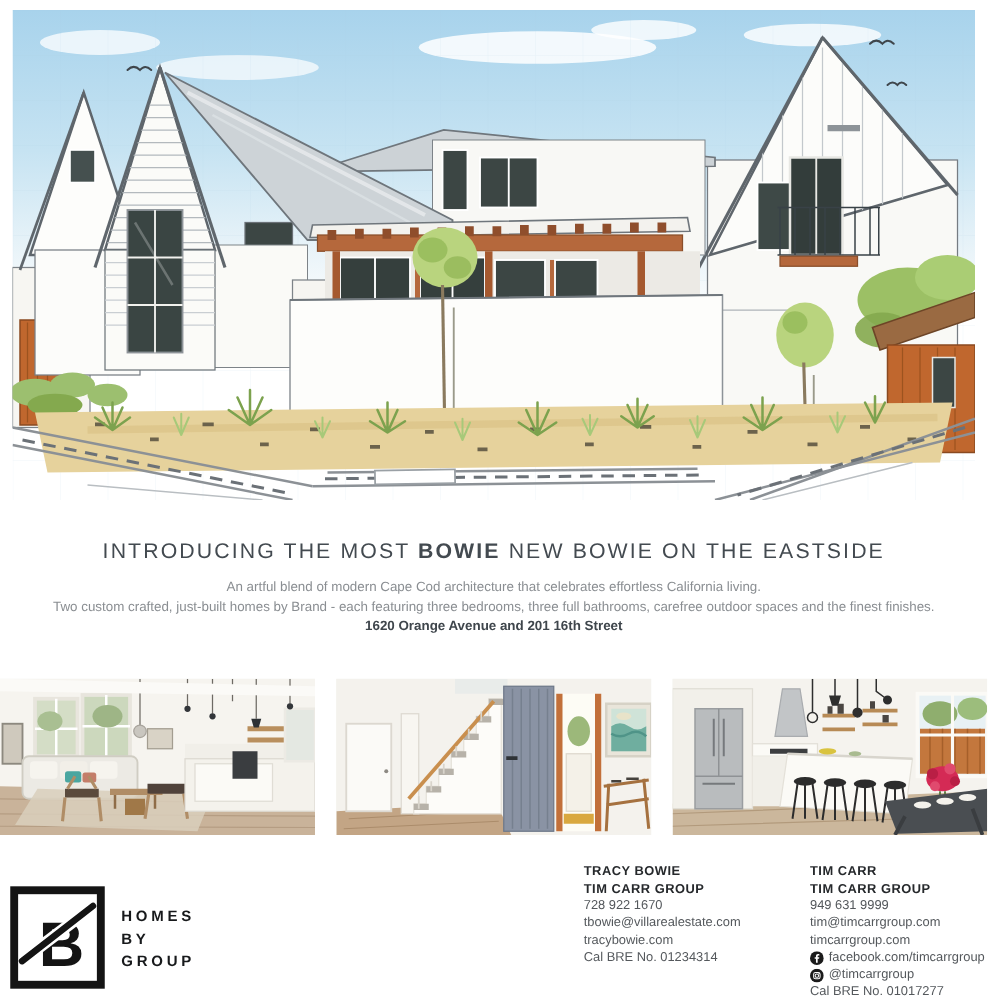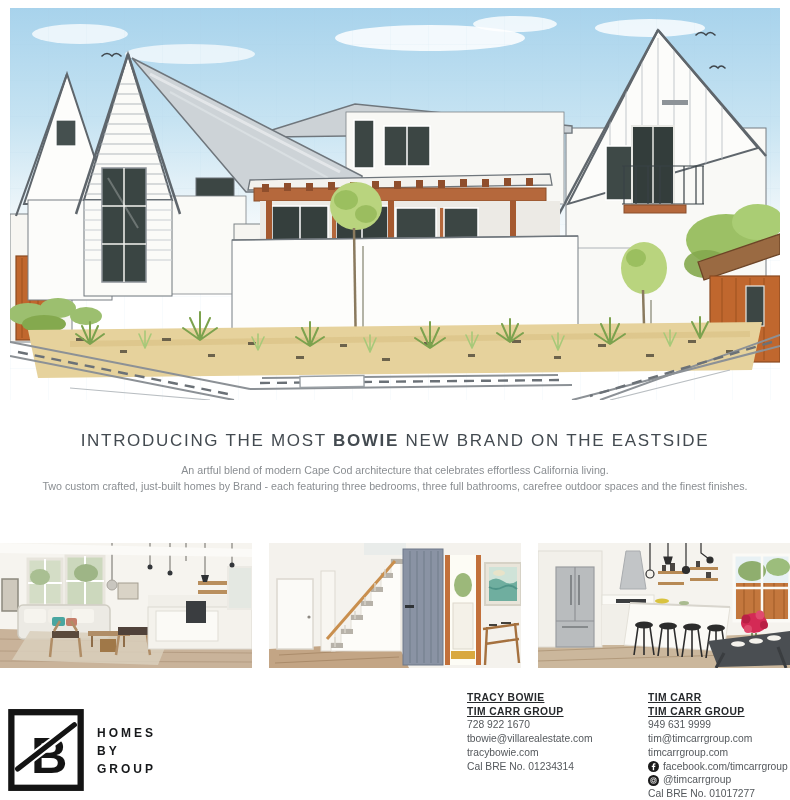--- a/index.html
+++ b/index.html
@@ -24,21 +24,21 @@
   .photo{position:absolute;top:0;width:252px;height:125px;overflow:hidden;background:#f4f2ed;}
   .photo svg{display:block;}
   .p1{left:0;} .p2{left:269px;} .p3{left:538px;}
 
   
   .logo-mark{position:absolute;left:6px;top:708px;width:80px;height:84px;}
   .logo-text{position:absolute;left:97px;top:724px;color:#17191b;font-weight:700;
              font-size:12px;letter-spacing:3px;line-height:18px;}
   .contact{position:absolute;top:691px;width:180px;font-size:10.3px;line-height:13.7px;color:#54585c;}
   .c1{left:467px;} .c2{left:648px;}
-  .contact .nm{font-weight:700;color:#26292c;letter-spacing:.4px;text-decoration:underline;}
+  .contact .nm{font-weight:700;color:#26292c;letter-spacing:.4px;}
   .social-row{display:flex;align-items:center;gap:4px;}
   .social-row svg{flex:0 0 auto;}
 </style>
 </head>
 <body>
 
 <div id="page">
 
   <div class="hero">
     <svg width="770" height="392" viewBox="0 0 770 392">
@@ -254,25 +254,26 @@
       <g stroke="#6b7177" stroke-width="2.4" fill="none" stroke-dasharray="10 7">
         <path d="M8,344 L218,386"></path>
           <path d="M762,334 L580,388"></path>
           <path d="M250,375 L552,372"></path>
       </g>
       <rect x="290" y="368" width="64" height="11" fill="#ffffff" stroke="#9aa0a5" stroke-width="1.4" transform="rotate(-1 322 373)"></rect>
       <path d="M60,380 L200,392 M600,392 L720,362" stroke="#b9bec2" stroke-width="1.2"></path>
     </svg>
   </div>
 
-  <div class="headline"><span>INTRODUCING THE MOST </span><span class="em">BOWIE</span><span> NEW BRAND ON THE EASTSIDE</span></div>
+  <div class="headline"><span>INTRODUCING THE MOST </span><span class="em">BOWIE</span><span> NEW BOWIE ON THE EASTSIDE</span></div>
 
   <div class="intro">
     <div>An artful blend of modern Cape Cod architecture that celebrates effortless California living.</div>
     <div>Two custom crafted, just-built homes by Brand - each featuring three bedrooms, three full bathrooms, carefree outdoor spaces and the finest finishes.</div>
+    <div class="address">1620 Orange Avenue and 201 16th Street</div>
   </div>
 
   <div class="photos">
 
     <div class="photo p1">
       <svg width="252" height="125" viewBox="0 0 252 125">
         <rect width="252" height="125" fill="#f6f4ef"></rect>
         <path d="M0,86 L252,92 L252,125 L0,125 Z" fill="#c9b39a"></path>
         <path d="M0,96 L252,100 M0,108 L252,110 M0,118 L252,119" stroke="#b59d83" stroke-width="1"></path>
         <rect x="2" y="36" width="16" height="32" fill="#cfc9bd" stroke="#8d897f" stroke-width="1.5"></rect>

